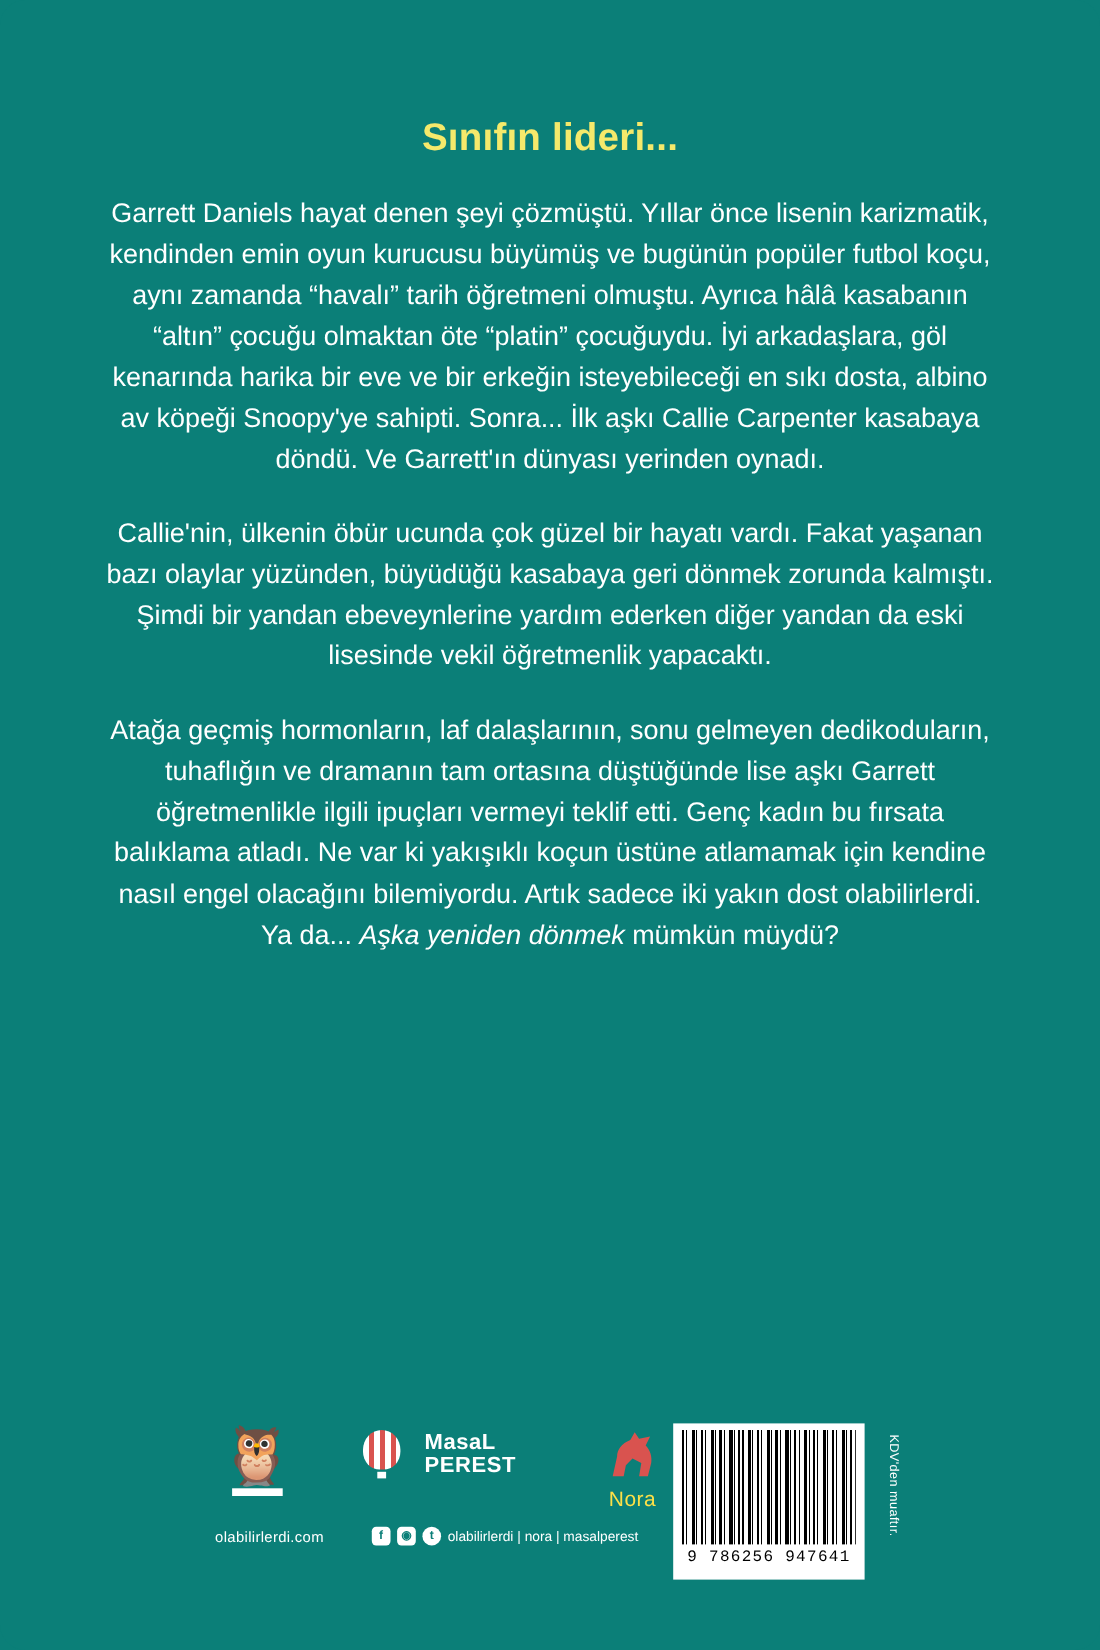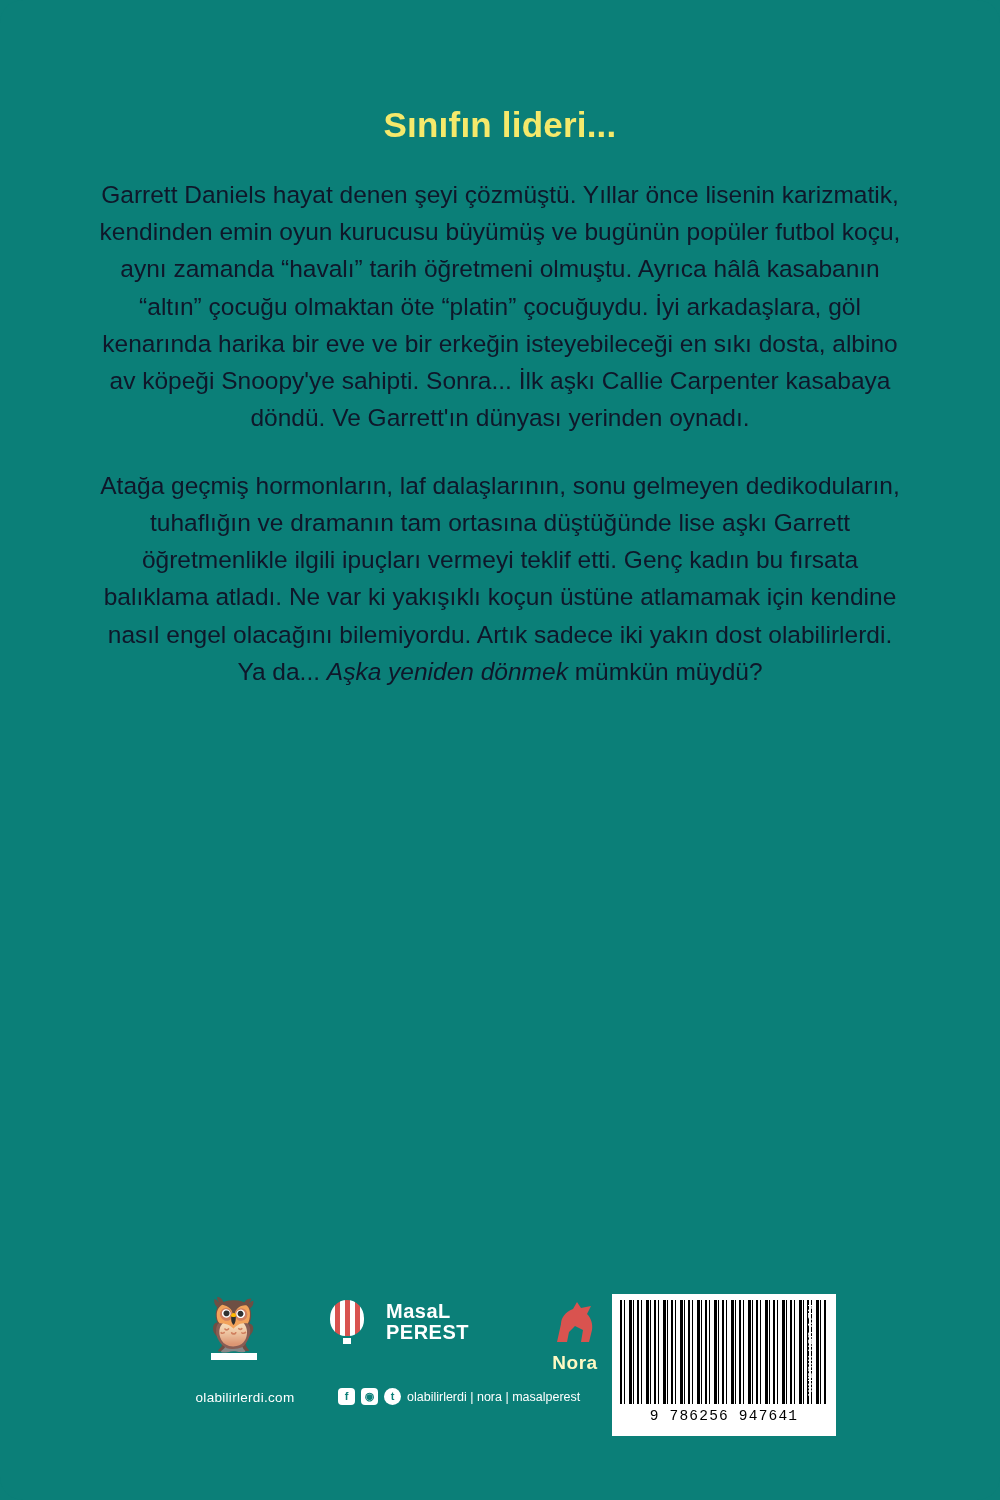--- a/index.html
+++ b/index.html
@@ -28,21 +28,21 @@
   .heading {
     color: #f5e96b;
     font-size: 35px;
     font-weight: bold;
     letter-spacing: 0.2px;
     text-align: center;
     margin: 0;
     line-height: 1.2;
   }
   .body-text {
-    color: #0f172a;
+    color: #ffffff;
     font-size: 24.5px;
     line-height: 1.52;
     text-align: center;
     margin: 0;
   }
   .body-text .ital {
     font-style: italic;
   }
   #sec1-heading {
     padding-top: 104px;
@@ -170,32 +170,32 @@
     top: 0px;
     width: 90px;
     text-align: center;
   }
   .nora-mark {
     width: 56px;
     height: 46px;
     margin: 0 auto;
   }
   .nora-text {
-    color: #fef9c3;
+    color: #fde047;
     font-size: 19px;
-    font-weight: bold;
+    font-weight: normal;
     letter-spacing: 0.5px;
     margin-top: 4px;
   }
 
   .barcode-box {
     position: absolute;
     left: 612px;
     top: -4px;
-    width: 224px;
+    width: 174px;
     height: 142px;
     background: #ffffff;
     padding: 6px 8px 4px;
     box-sizing: border-box;
   }
   .bars {
     height: 104px;
     width: 100%;
     background:
       repeating-linear-gradient(90deg,
@@ -230,20 +230,21 @@
 <body>
 
 <div class="page">
 
   <div class="section">
     <h2 id="sec1-heading" class="heading">Sınıfın lideri...</h2>
     <p id="sec1-body" class="body-text">Garrett Daniels hayat denen şeyi çözmüştü. Yıllar önce lisenin karizmatik, kendinden emin oyun kurucusu büyümüş ve bugünün popüler futbol koçu, aynı zamanda “havalı” tarih öğretmeni olmuştu. Ayrıca hâlâ kasabanın “altın” çocuğu olmaktan öte “platin” çocuğuydu. İyi arkadaşlara, göl kenarında harika bir eve ve bir erkeğin isteyebileceği en sıkı dosta, albino av köpeği Snoopy'ye sahipti. Sonra... İlk aşkı Callie Carpenter kasabaya döndü. Ve Garrett'ın dünyası yerinden oynadı.</p>
   </div>
 
   <div class="section">
+    <p id="sec2-body" class="body-text">Callie'nin, ülkenin öbür ucunda çok güzel bir hayatı vardı. Fakat yaşanan bazı olaylar yüzünden, büyüdüğü kasabaya geri dönmek zorunda kalmıştı. Şimdi bir yandan ebeveynlerine yardım ederken diğer yandan da eski lisesinde vekil öğretmenlik yapacaktı.</p>
   </div>
 
   <div class="section">
     <p id="sec3-body" class="body-text"><span>Atağa geçmiş hormonların, laf dalaşlarının, sonu gelmeyen dedikoduların, tuhaflığın ve dramanın tam ortasına düştüğünde lise aşkı Garrett öğretmenlikle ilgili ipuçları vermeyi teklif etti. Genç kadın bu fırsata balıklama atladı. Ne var ki yakışıklı koçun üstüne atlamamak için kendine nasıl engel olacağını bilemiyordu. Artık sadece iki yakın dost olabilirlerdi. Ya da... </span><span class="ital">Aşka yeniden dönmek</span><span> mümkün müydü?</span></p>
   </div>
 
   <div class="footer">
 
     <div class="logo-owl">
       <span class="owl-glyph">🦉</span>

